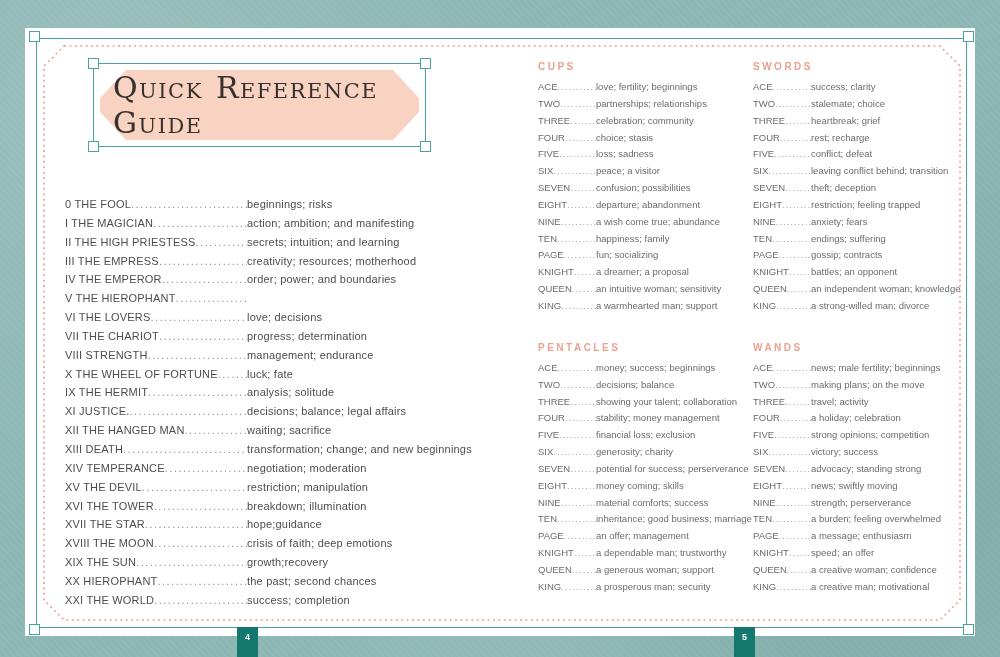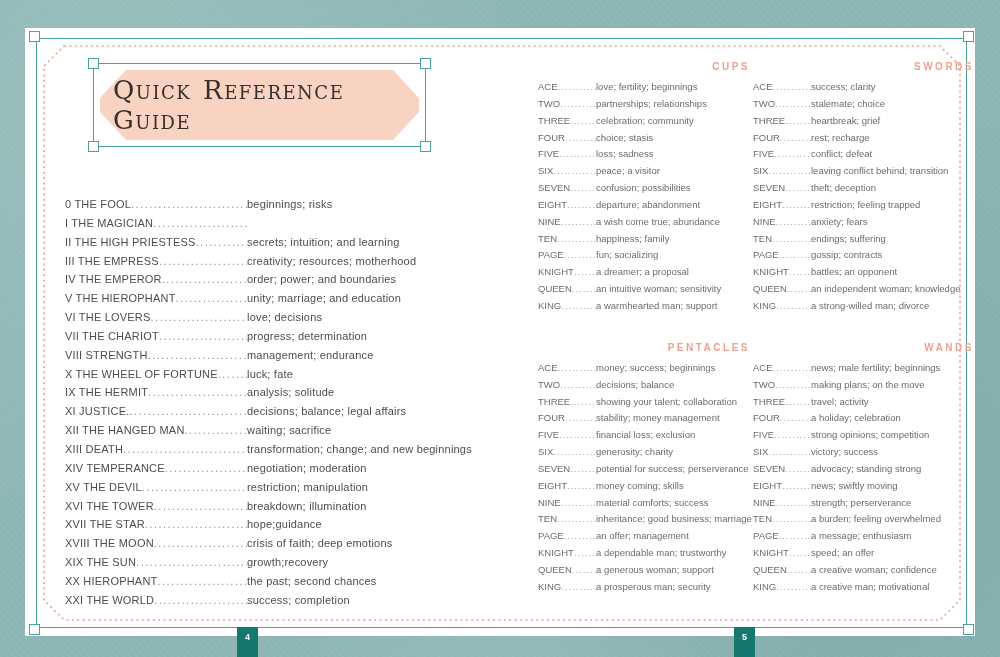--- a/index.html
+++ b/index.html
@@ -58,21 +58,21 @@
   }
   .banner-frame .knot.tl{left:-6px;top:-6px;}
   .banner-frame .knot.tr{right:-6px;top:-6px;}
   .banner-frame .knot.bl{left:-6px;bottom:-6px;}
   .banner-frame .knot.br{right:-6px;bottom:-6px;}
   .banner-title{
     position:absolute;left:0;top:0;right:0;bottom:0;
     display:flex;align-items:center;justify-content:center;
     font-family:"DejaVu Serif", serif;
     font-variant:small-caps;
-    font-size:26px;letter-spacing:1.5px;word-spacing:2px;
+    font-size:30px;letter-spacing:1.5px;word-spacing:2px;
     color:var(--title-text);
     margin-left:20px;
   }
   
   .major-list{
     position:absolute;left:40px;top:167px;width:436px;
     font-size:11px;color:var(--major-text);letter-spacing:0.2px;
   }
   .major-list .row{display:flex;line-height:18.85px;white-space:nowrap;}
   .major-list .lead{display:flex;width:182px;flex:0 0 auto;}
@@ -80,21 +80,21 @@
   .dotfill{flex:1 1 auto;overflow:hidden;color:#8f9092;letter-spacing:1.5px;}
   .dotfill::after{content:"...................................................................";}
   .meaning{white-space:nowrap;}
   
   .suits-grid{
     position:absolute;left:513px;top:33px;width:436px;
     display:grid;grid-template-columns:212px 1fr;column-gap:3px;row-gap:27px;
   }
   .suit-name{
     margin:0 0 7px 0;font-size:10px;font-weight:bold;
-    letter-spacing:2.5px;color:var(--header-salmon);text-align:right;
+    letter-spacing:2.5px;color:var(--header-salmon);
   }
   .suit-items{font-size:9.5px;color:var(--minor-text);}
   .suit-items .row{display:flex;line-height:16.85px;white-space:nowrap;}
   .suit-items .lead{display:flex;width:58px;flex:0 0 auto;}
   .suit-items .dotfill{color:#9fa2a4;letter-spacing:1px;}
   
   .page-tab{
     position:absolute;top:627px;width:21px;height:30px;
     background:var(--tab-teal);color:#ffffff;
     display:flex;justify-content:center;align-items:flex-start;
@@ -141,20 +141,21 @@
             <span class="dotfill"></span>
           </span>
           <span class="meaning">beginnings; risks</span>
         </div>
 
         <div class="row">
           <span class="lead">
             <span class="term">I THE MAGICIAN</span>
             <span class="dotfill"></span>
           </span>
+          <span class="meaning">action; ambition; and manifesting</span>
         </div>
 
         <div class="row">
           <span class="lead">
             <span class="term">II THE HIGH PRIESTESS</span>
             <span class="dotfill"></span>
           </span>
           <span class="meaning">secrets; intuition; and learning</span>
         </div>
 
@@ -172,21 +173,20 @@
             <span class="dotfill"></span>
           </span>
           <span class="meaning">order; power; and boundaries</span>
         </div>
 
         <div class="row">
           <span class="lead">
             <span class="term">V THE HIEROPHANT</span>
             <span class="dotfill"></span>
           </span>
-          <span class="meaning">unity; marriage; and education</span>
         </div>
 
         <div class="row">
           <span class="lead">
             <span class="term">VI THE LOVERS</span>
             <span class="dotfill"></span>
           </span>
           <span class="meaning">love; decisions</span>
         </div>
 

